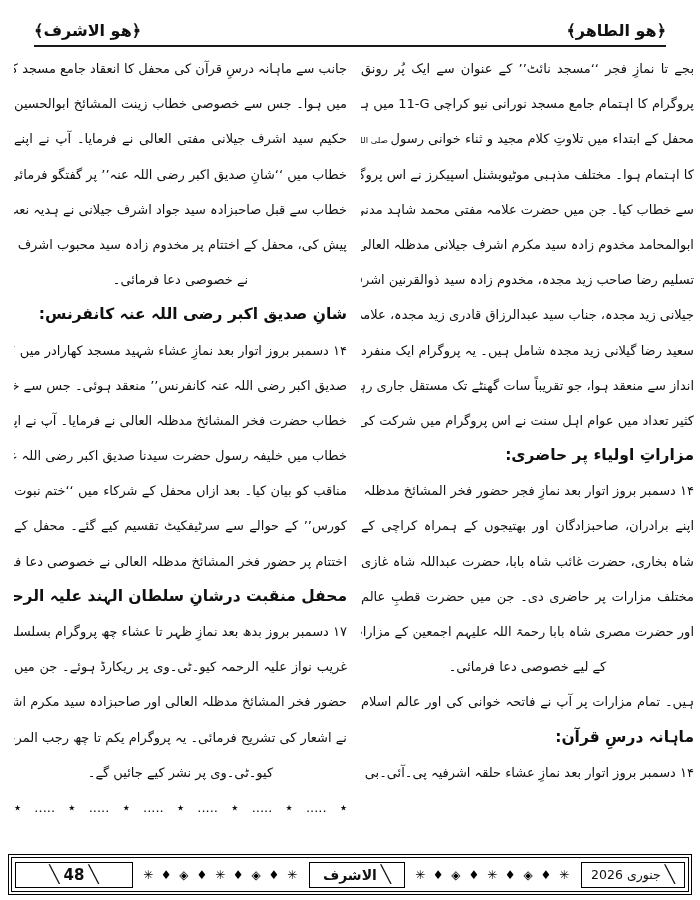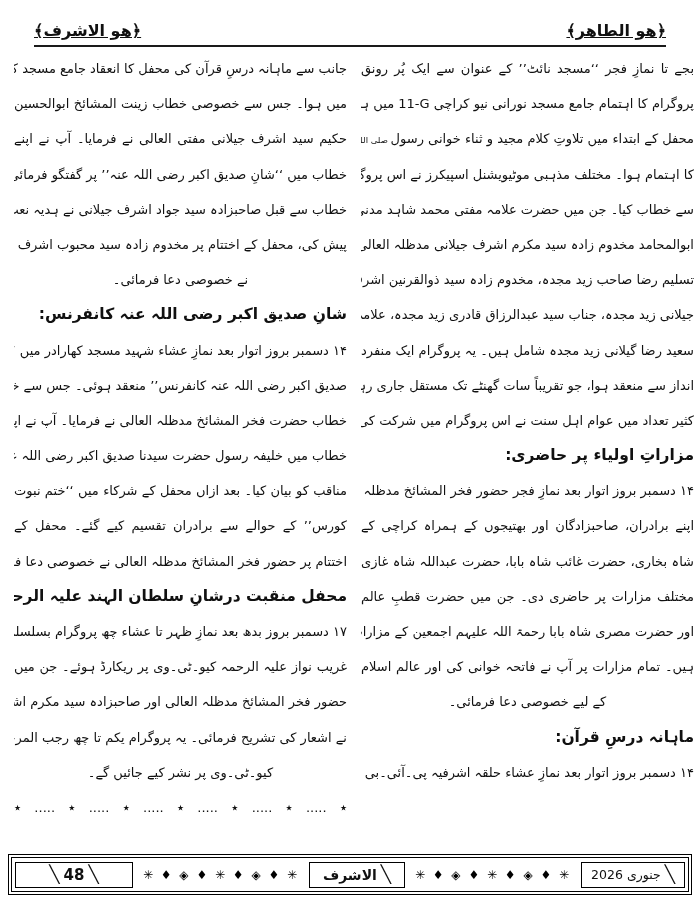--- a/index.html
+++ b/index.html
@@ -3,21 +3,21 @@
 <meta charset="utf-8">
 <style>
   html,body{margin:0;padding:0;background:#fff;}
   body{
     width:700px;height:900px;position:relative;overflow:hidden;
     font-family:"DejaVu Sans",sans-serif;color:#111;
   }
   .page{position:absolute;inset:0;background:#fff;}
 
   
-  .hdr{margin:14px 34px 0 34px;text-decoration:underline;}
+  .hdr{margin:14px 34px 0 34px;}
   .hdr-row{display:flex;justify-content:space-between;align-items:flex-end;height:26px;}
   .hdr-title{font-weight:bold;font-size:16px;direction:rtl;}
   .hdr-rule{border:0;border-top:2.5px solid #1a1a1a;margin:5px 0 0 0;}
 
   
   .columns{
     display:flex;direction:rtl;gap:14px;
     margin:4px 6px 0 6px;
   }
   .col{width:333px;flex:0 0 333px;direction:rtl;}
@@ -78,40 +78,40 @@
         <div class="row line">جیلانی زید مجدہ، جناب سید عبدالرزاق قادری زید مجدہ، علامہ مفتی</div>
         <div class="row line">سعید رضا گیلانی زید مجدہ شامل ہیں۔ یہ پروگرام ایک منفرد</div>
         <div class="row line">انداز سے منعقد ہوا، جو تقریباً سات گھنٹے تک مستقل جاری رہا</div>
         <div class="row line">کثیر تعداد میں عوام اہل سنت نے اس پروگرام میں شرکت کی</div>
         <div class="row heading">مزاراتِ اولیاء پر حاضری:</div>
         <div class="row line">۱۴ دسمبر بروز اتوار بعد نمازِ فجر حضور فخر المشائخ مدظلہ العالی نے</div>
         <div class="row line">اپنے برادران، صاحبزادگان اور بھتیجوں کے ہمراہ کراچی کے</div>
         <div class="row line">شاہ بخاری، حضرت غائب شاہ بابا، حضرت عبداللہ شاہ غازی</div>
         <div class="row line">مختلف مزارات پر حاضری دی۔ جن میں حضرت قطبِ عالم</div>
         <div class="row line">اور حضرت مصری شاہ بابا رحمۃ اللہ علیہم اجمعین کے مزارات شامل</div>
+        <div class="row end">کے لیے خصوصی دعا فرمائی۔</div>
         <div class="row line">ہیں۔ تمام مزارات پر آپ نے فاتحہ خوانی کی اور عالم اسلام</div>
-        <div class="row end">کے لیے خصوصی دعا فرمائی۔</div>
         <div class="row heading">ماہانہ درسِ قرآن:</div>
         <div class="row line">۱۴ دسمبر بروز اتوار بعد نمازِ عشاء حلقہ اشرفیہ پی۔آئی۔بی کی</div>
       </div>
     <div class="col" id="col-left">
         <div class="row line">جانب سے ماہانہ درسِ قرآن کی محفل کا انعقاد جامع مسجد کھتری</div>
         <div class="row line">میں ہوا۔ جس سے خصوصی خطاب زینت المشائخ ابوالحسین</div>
         <div class="row line">حکیم سید اشرف جیلانی مفتی العالی نے فرمایا۔ آپ نے اپنے</div>
         <div class="row line">خطاب میں ‘‘شانِ صدیق اکبر رضی اللہ عنہ’’ پر گفتگو فرمائی۔</div>
         <div class="row line">خطاب سے قبل صاحبزادہ سید جواد اشرف جیلانی نے ہدیہ نعت</div>
         <div class="row line">پیش کی، محفل کے اختتام پر مخدوم زادہ سید محبوب اشرف جیلانی</div>
         <div class="row end">نے خصوصی دعا فرمائی۔</div>
         <div class="row heading">شانِ صدیق اکبر رضی اللہ عنہ کانفرنس:</div>
         <div class="row line">۱۴ دسمبر بروز اتوار بعد نمازِ عشاء شہید مسجد کھارادر میں ‘‘شانِ</div>
         <div class="row line">صدیق اکبر رضی اللہ عنہ کانفرنس’’ منعقد ہوئی۔ جس سے خصوصی</div>
         <div class="row line">خطاب حضرت فخر المشائخ مدظلہ العالی نے فرمایا۔ آپ نے اپنے</div>
         <div class="row line">خطاب میں خلیفہ رسول حضرت سیدنا صدیق اکبر رضی اللہ عنہ کے</div>
         <div class="row line">مناقب کو بیان کیا۔ بعد ازاں محفل کے شرکاء میں ‘‘ختم نبوت</div>
-        <div class="row line">کورس’’ کے حوالے سے برادران تقسیم کیے گئے۔ محفل کے</div>
+        <div class="row line">کورس’’ کے حوالے سے سرٹیفکیٹ تقسیم کیے گئے۔ محفل کے</div>
         <div class="row line">اختتام پر حضور فخر المشائخ مدظلہ العالی نے خصوصی دعا فرمائی۔</div>
         <div class="row heading">محفل منقبت درشانِ سلطان الہند علیہ الرحمہ:</div>
         <div class="row line">۱۷ دسمبر بروز بدھ بعد نمازِ ظہر تا عشاء چھ پروگرام بسلسلہ عرسِ</div>
         <div class="row line">غریب نواز علیہ الرحمہ کیو۔ٹی۔وی پر ریکارڈ ہوئے۔ جن میں</div>
         <div class="row line">حضور فخر المشائخ مدظلہ العالی اور صاحبزادہ سید مکرم اشرف جیلانی</div>
         <div class="row line">نے اشعار کی تشریح فرمائی۔ یہ پروگرام یکم تا چھ رجب المرجب</div>
         <div class="row end">کیو۔ٹی۔وی پر نشر کیے جائیں گے۔</div>
         <div class="row separator">٭ ..... ٭ ..... ٭ ..... ٭ ..... ٭ ..... ٭ ..... ٭</div>
       </div>
   </div>

